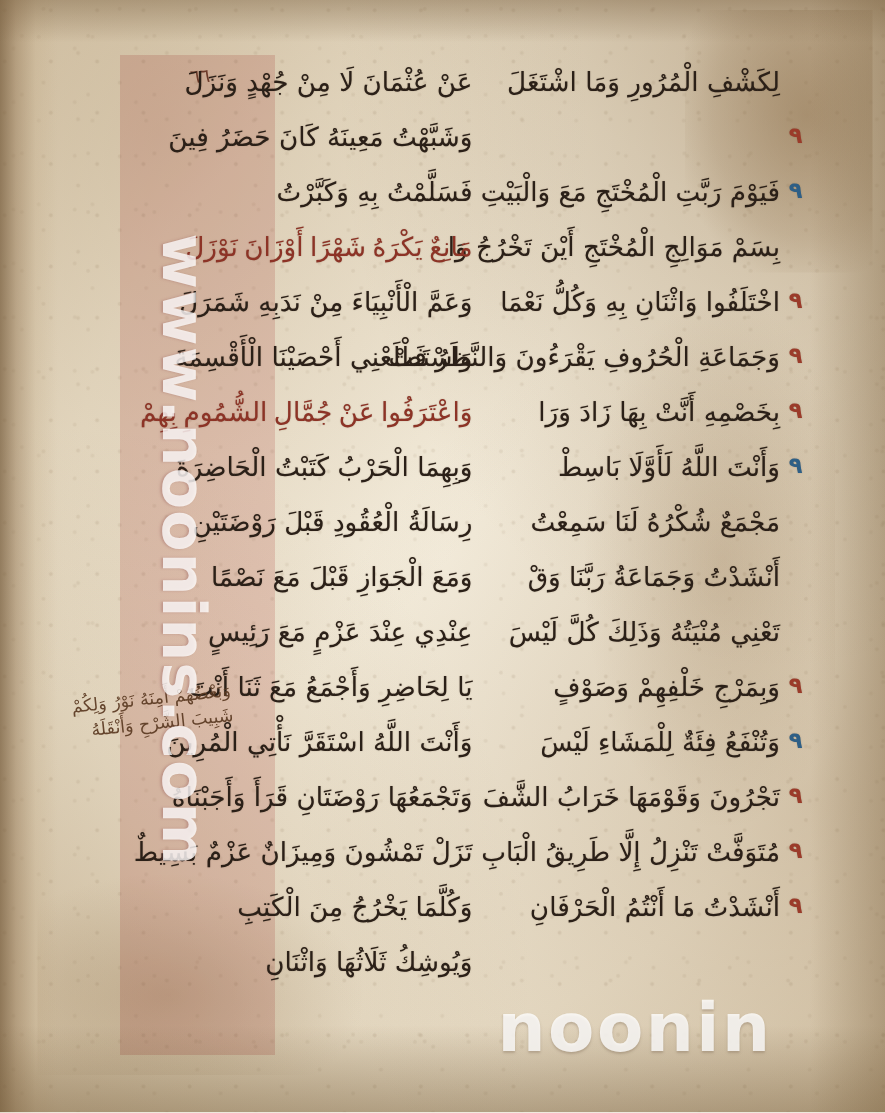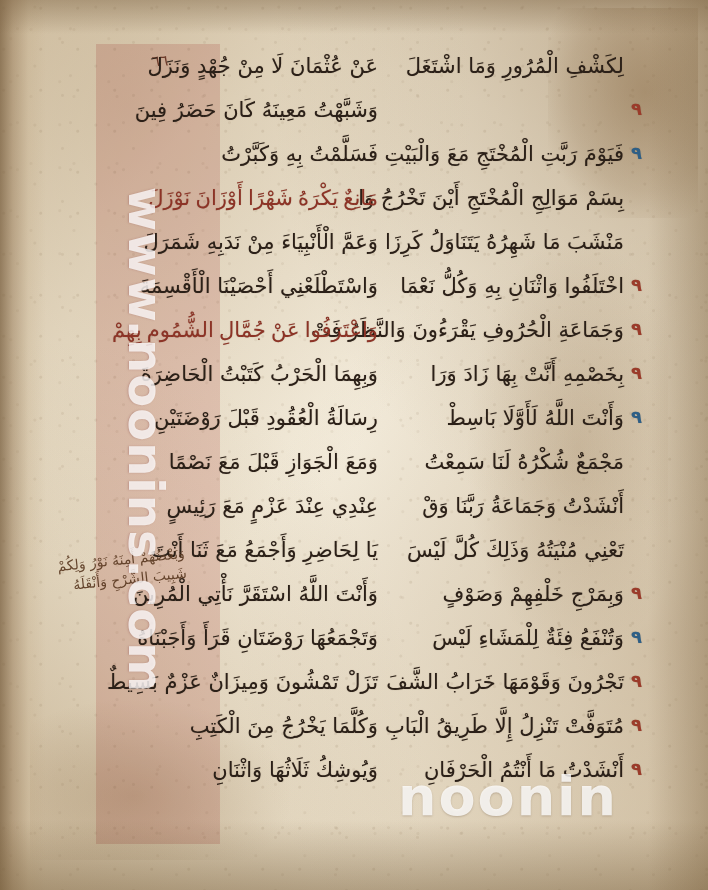--- a/index.html
+++ b/index.html
@@ -167,21 +167,21 @@
     font-family: "DejaVu Sans", sans-serif;
     font-weight: bold;
     font-size: 48px;
     letter-spacing: 1px;
     color: rgba(255,255,255,0.78);
     text-shadow: 0 1px 2px rgba(150,90,90,0.35);
   }
   .wm-bottom {
     position: absolute;
     left: 398px;
-    bottom: 62px;
+    bottom: 36px;
     font-family: "DejaVu Sans", sans-serif;
     font-weight: bold;
     font-size: 54px;
     letter-spacing: 2px;
     color: rgba(255,255,255,0.80);
     text-shadow: 0 1px 2px rgba(120,100,80,0.35);
     pointer-events: none;
   }
 </style>
 </head>
@@ -212,23 +212,20 @@
       <span class="marker red">۹</span>
     </div>
     <div class="line">
       <span class="marker blue">۹</span>
       <span>فَيَوْمَ رَبَّتِ الْمُخْتَجِ مَعَ وَالْبَيْتِ</span>
     </div>
     <div class="line">
       <span>بِسَمْ مَوَالِجِ الْمُخْتَجِ أَيْنَ تَخْرُجُ وَا</span>
     </div>
     <div class="line">
-      <span>مَنْشَبَ مَا شَهِرُهُ يَتَنَاوَلُ كَرِزَا</span>
-    </div>
-    <div class="line">
       <span class="marker red">۹</span>
       <span>اخْتَلَفُوا وَاثْنَانِ بِهِ وَكُلُّ نَعْمَا</span>
     </div>
     <div class="line">
       <span class="marker red">۹</span>
       <span>وَجَمَاعَةِ الْحُرُوفِ يَقْرَءُونَ وَالنَّظَرُ فَتْ</span>
     </div>
     <div class="line">
       <span class="marker red">۹</span>
       <span>بِخَصْمِهِ أَنَّتْ بِهَا زَادَ وَرَا</span>

